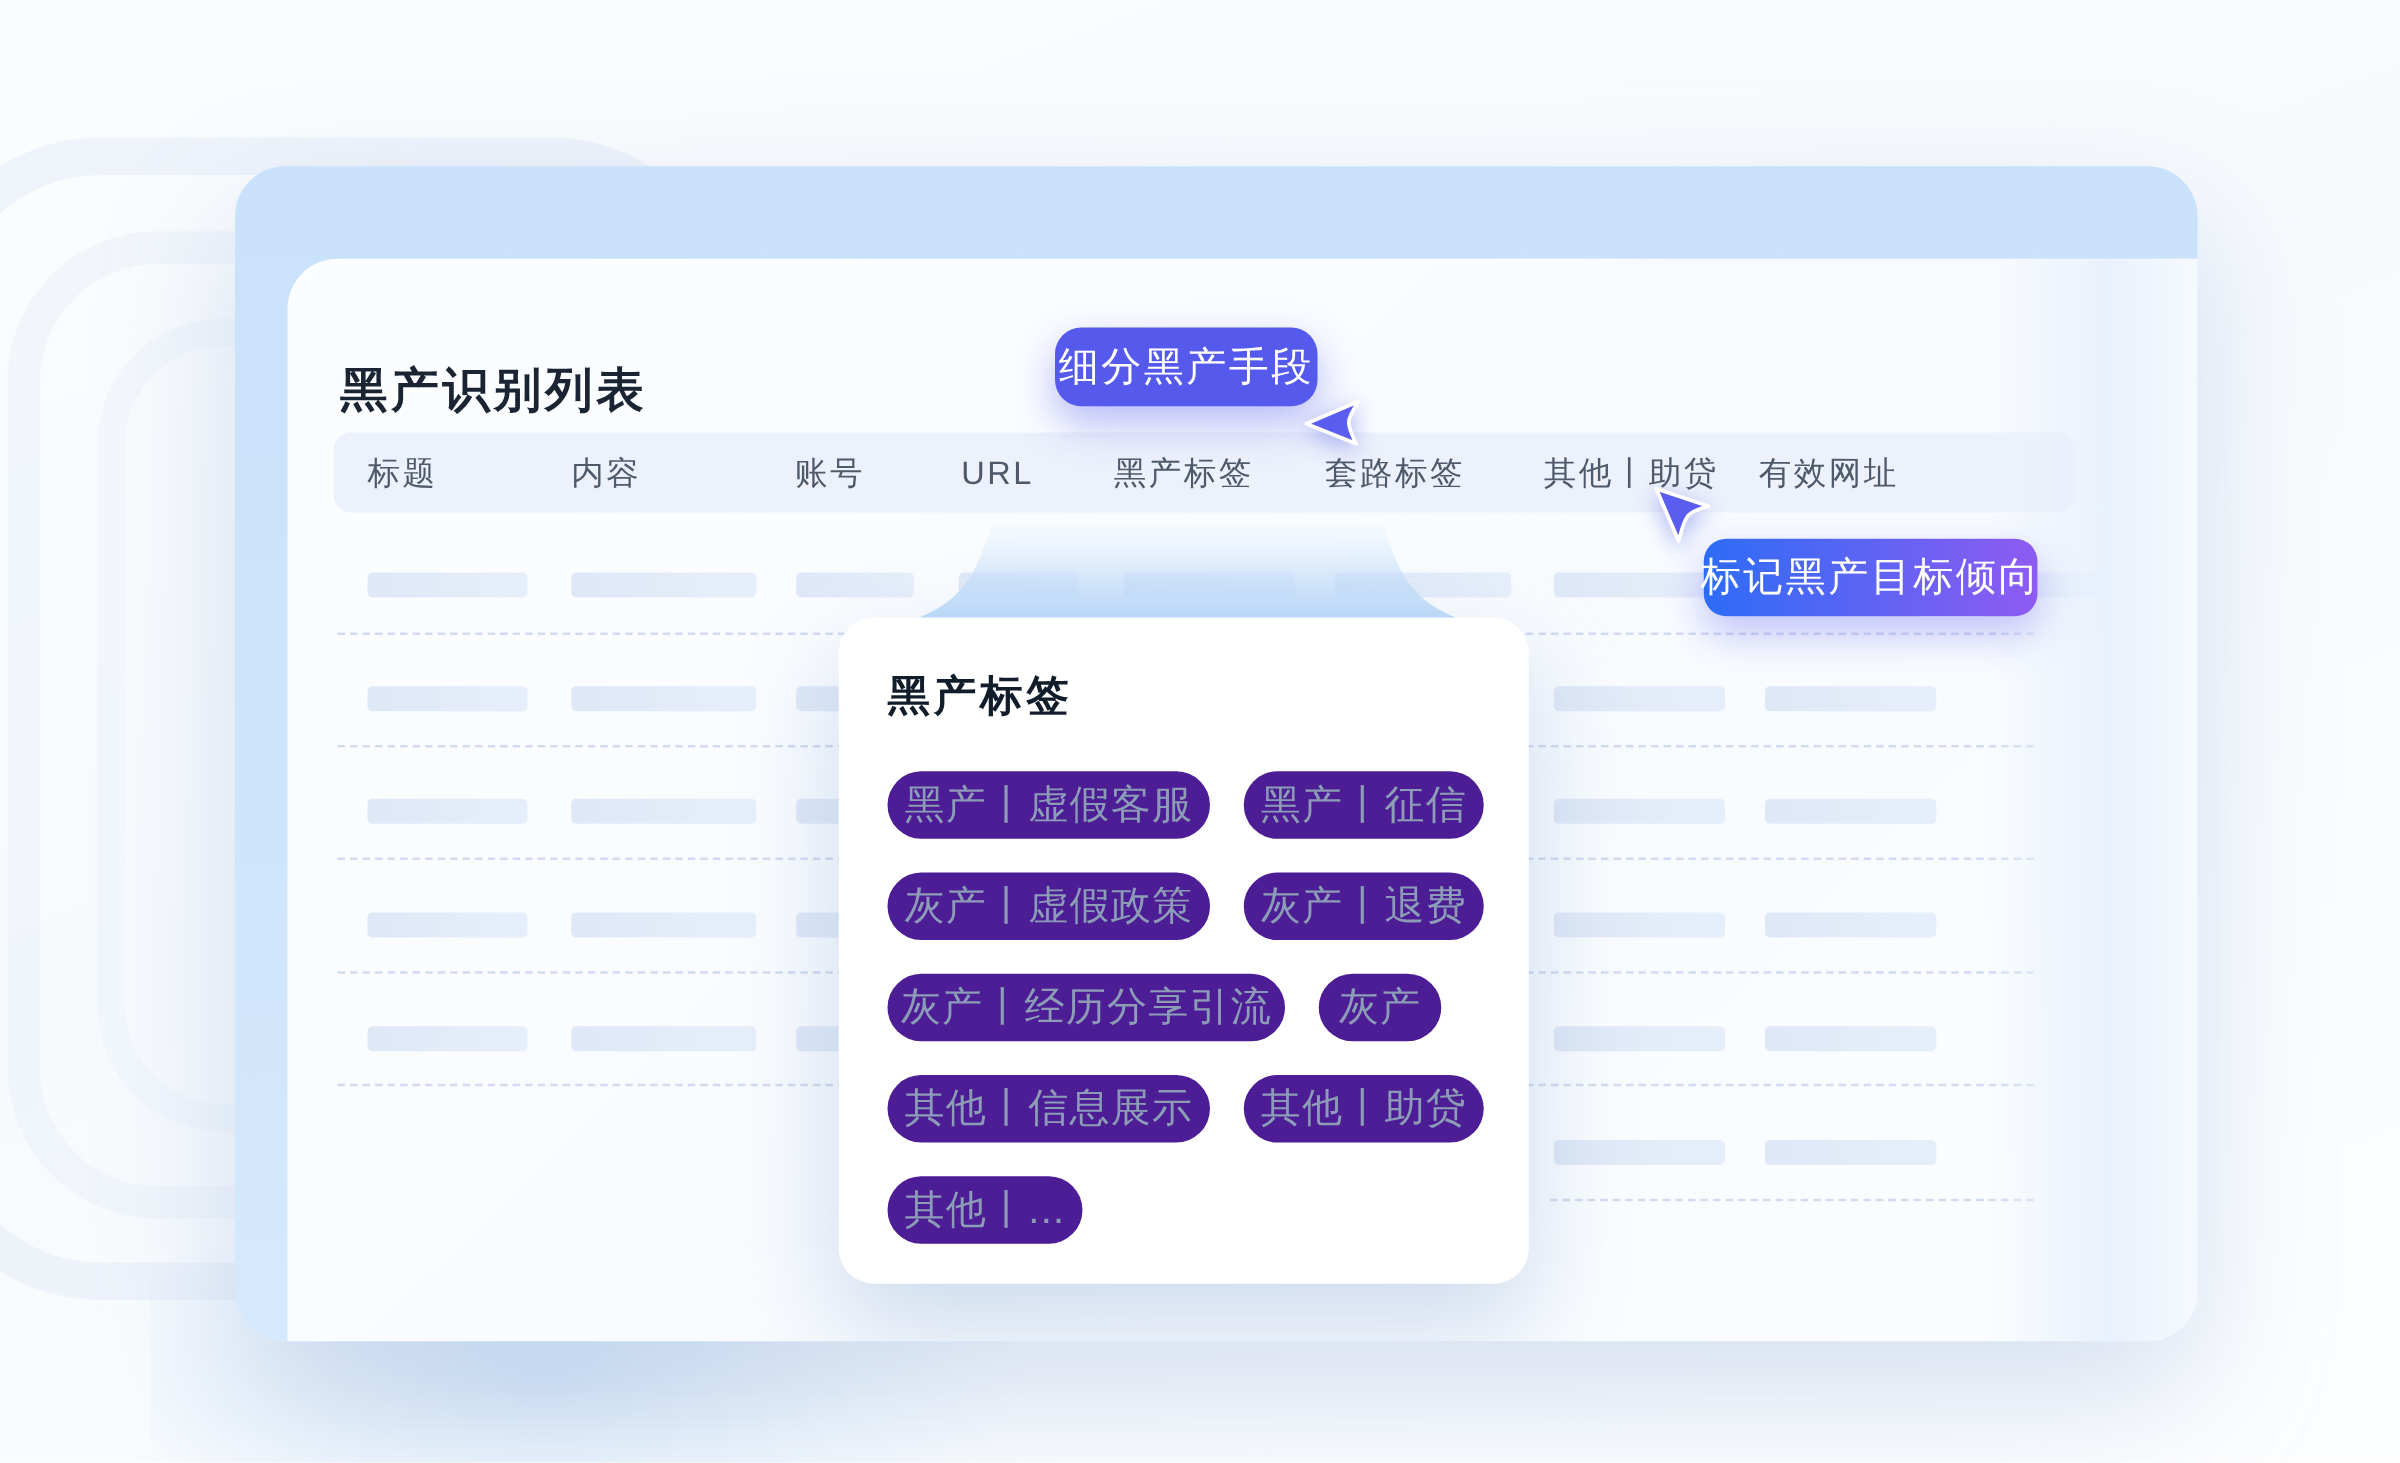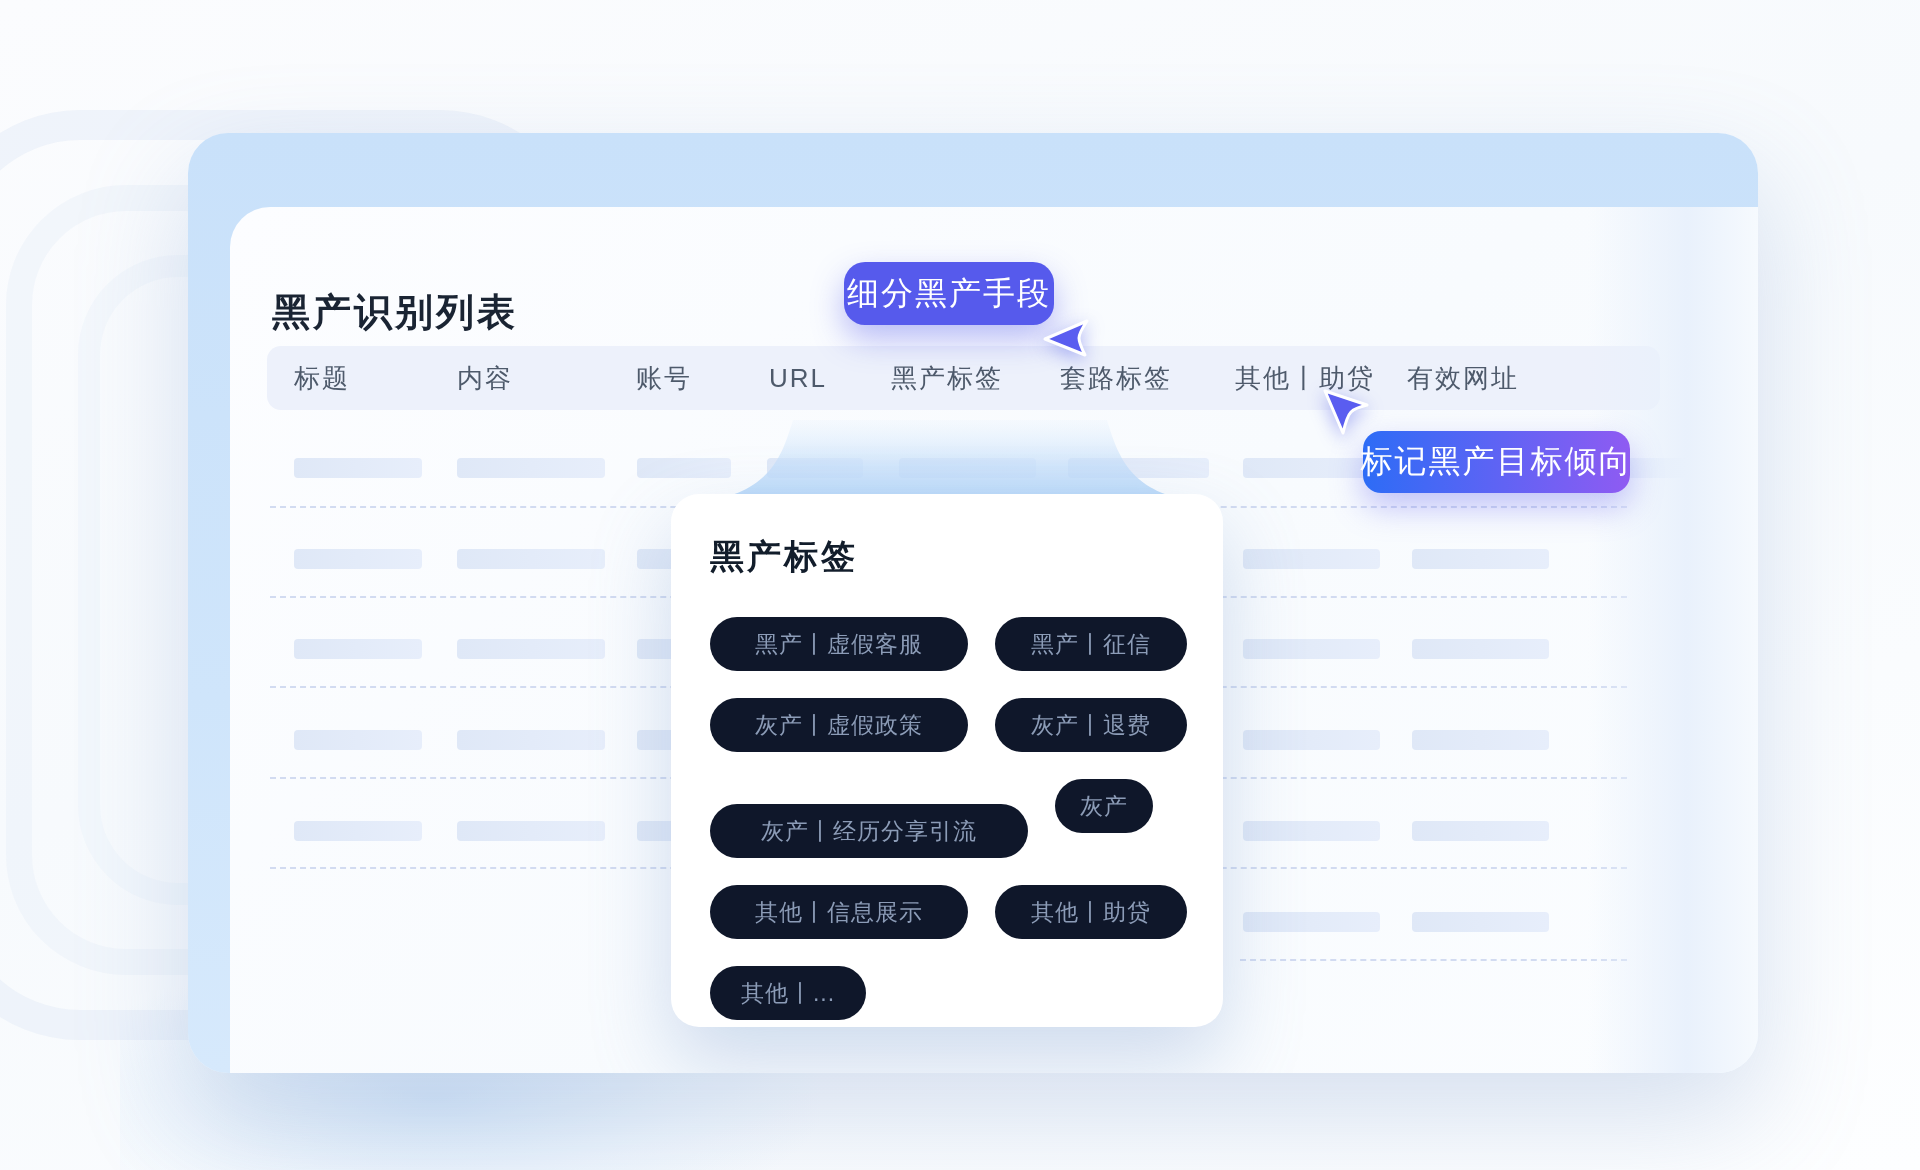--- a/index.html
+++ b/index.html
@@ -43,22 +43,22 @@
 
   .funnel { position:absolute; left:460px; top:205px; width:520px; height:92px; pointer-events:none; }
 
   
   .popup { position:absolute; left:441px; top:287px; width:552px; height:533px;
            background:#ffffff; border-radius:28px;
            box-shadow:0 35px 80px rgba(110,145,200,0.30); padding:40px 0 0 39px; }
   .popup-title { font-size:34px; font-weight:800; color:#121d2b; letter-spacing:3px; }
   .pill-rows { margin-top:37px; display:flex; flex-direction:column; gap:27px; }
   .pill-row { display:flex; gap:27px; }
-  .pill { height:54px; border-radius:27px; background:#0f172a; color:#8c9cb7;
-          font-size:23px; letter-spacing:1px; display:flex; align-items:center;
+  .pill { height:54px; border-radius:27px; background:#4c1d95; color:#8c9cb7;
+          font-size:32px; letter-spacing:1px; display:flex; align-items:center;
           justify-content:center; white-space:nowrap; overflow:hidden; }
 
   
   .tip { position:absolute; color:#ffffff; font-size:32px; letter-spacing:2px;
          display:flex; align-items:center; justify-content:center; white-space:nowrap; }
   .tip-method { left:844px; top:262px; width:210px; height:63px; border-radius:21px;
                 background:#565aec; box-shadow:0 14px 32px rgba(86,90,236,0.40); }
   .tip-intent { left:1363px; top:431px; width:267px; height:62px; border-radius:18px;
                 background:linear-gradient(90deg,#2d6cf6 0%,#8f5bf2 100%);
                 box-shadow:0 14px 32px rgba(100,100,240,0.38); }
@@ -164,21 +164,21 @@
         <div class="pill-rows" id="pills">
             <div class="pill-row">
               <div class="pill" style="width: 258px;">黑产丨虚假客服</div>
               <div class="pill" style="width: 192px;">黑产丨征信</div>
             </div>
             <div class="pill-row">
               <div class="pill" style="width: 258px;">灰产丨虚假政策</div>
               <div class="pill" style="width: 192px;">灰产丨退费</div>
             </div>
             <div class="pill-row">
-              <div class="pill" style="width: 318px; margin-top: 25px;">灰产丨经历分享引流</div>
+              <div class="pill" style="width: 318px;">灰产丨经历分享引流</div>
               <div class="pill" style="width: 98px;">灰产</div>
             </div>
             <div class="pill-row">
               <div class="pill" style="width: 258px; font-family: Liberation Mono, monospace;">其他丨信息展示</div>
               <div class="pill" style="width: 192px;">其他丨助贷</div>
             </div>
             <div class="pill-row">
               <div class="pill" style="width: 156px;">其他丨...</div>
             </div>
           </div>

